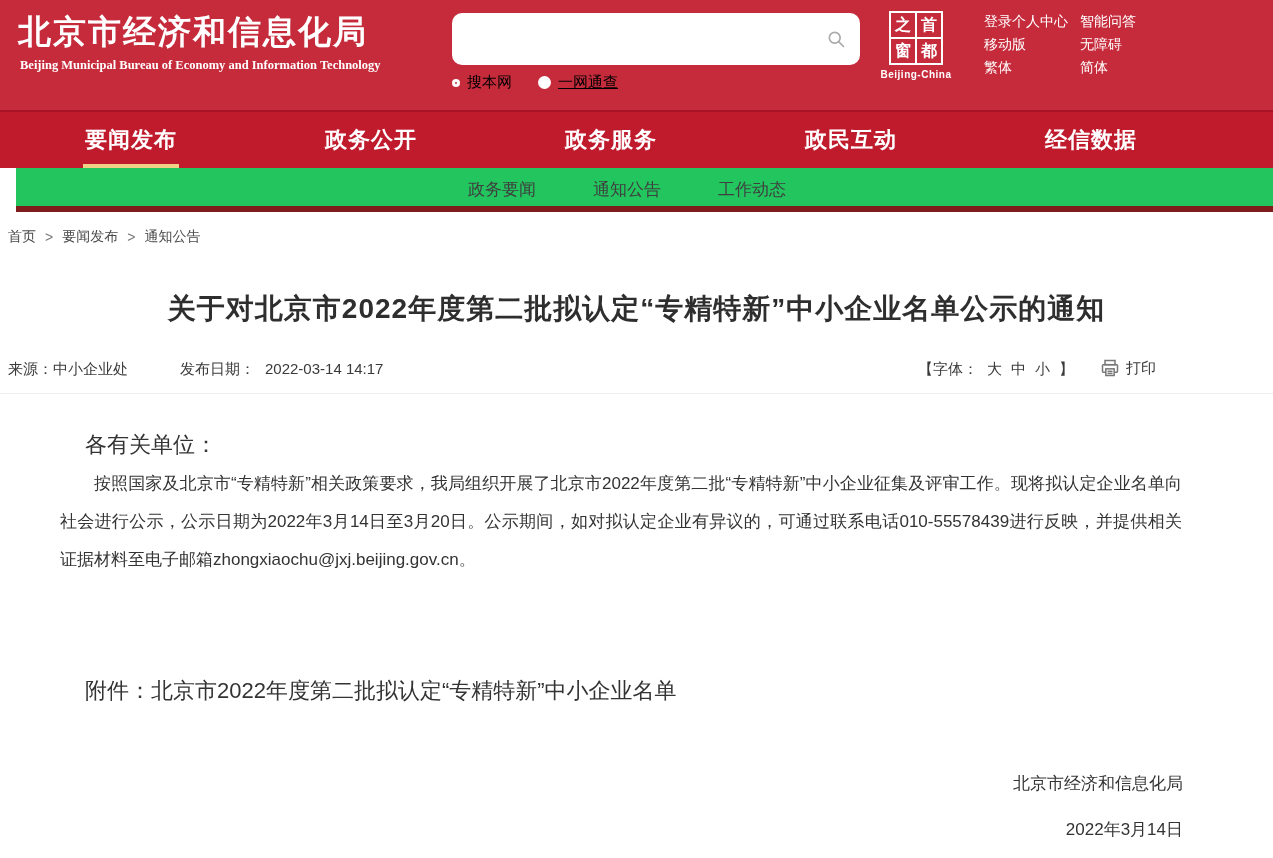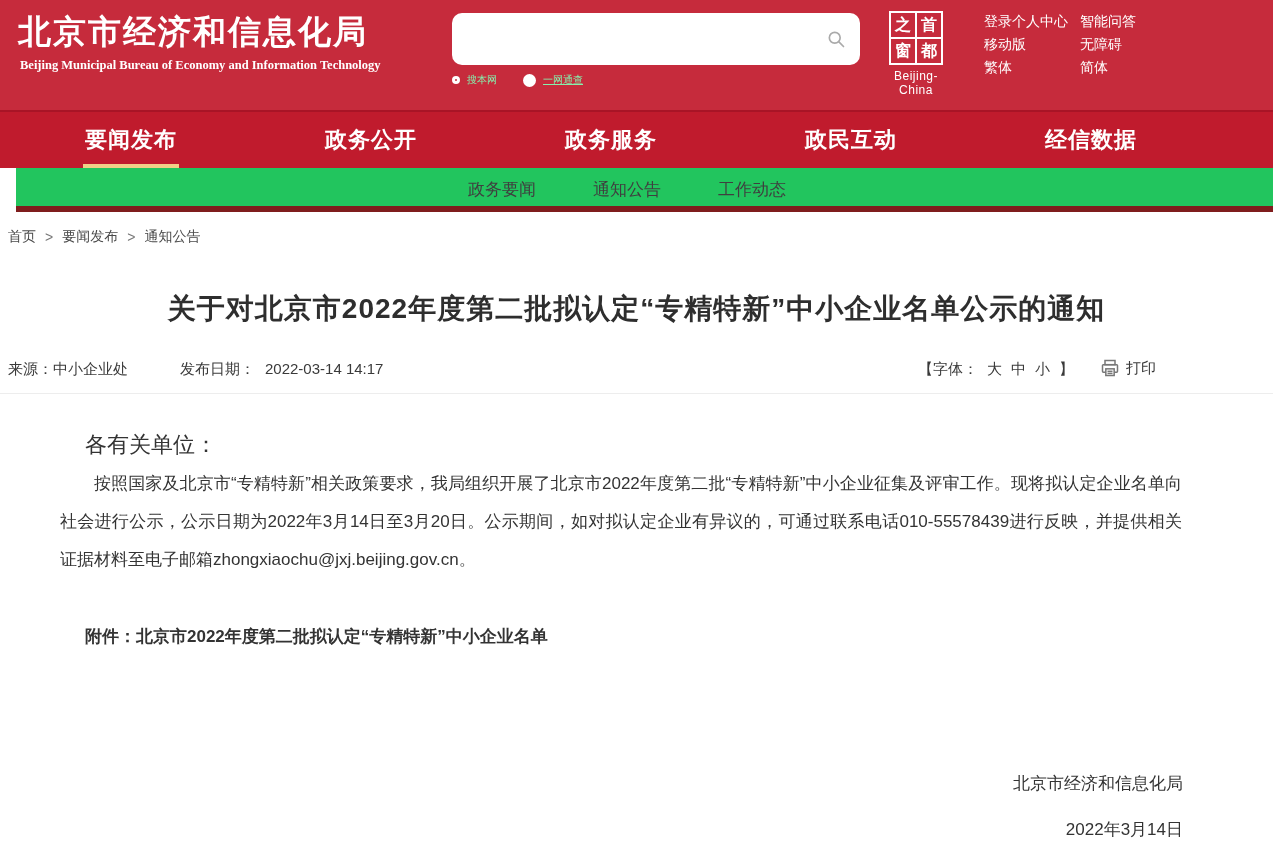--- a/index.html
+++ b/index.html
@@ -8,29 +8,29 @@
     position:relative; width:1273px; height:858px; background:#fff;
     font-family:"Liberation Sans","DejaVu Sans",sans-serif; overflow:hidden;
   }
   
   .topbar { position:absolute; top:0; left:0; width:1273px; height:110px; background:#C62B3C; }
   .brand-title { position:absolute; left:18px; top:10px; font-size:33px; font-weight:bold; color:#fff; letter-spacing:2px; }
   .brand-sub { position:absolute; left:20px; top:58px; font-size:12.5px; font-weight:bold; color:#fff;font-family:Liberation Serif, serif; }
   .search-box { position:absolute; left:452px; top:13px; width:408px; height:52px; background:#fff; border-radius:10px; }
   .search-box input { position:absolute; left:14px; top:6px; width:350px; height:40px; border:none; outline:none; font-size:16px; background:transparent; }
   .search-icon { position:absolute; right:14px; top:16px; width:20px; height:20px; cursor:pointer; }
-  .search-opts { position:absolute; left:452px; top:73px; display:flex; gap:26px; align-items:center; color:#86efac; font-size:10px; }
+  .search-opts { position:absolute; left:452px; top:73px; display:flex; gap:26px; align-items:center; color:#000000; font-size:15px; }
   .search-opt { display:flex; align-items:center; gap:7px; cursor:pointer; }
   .radio-ring { width:8px; height:8px; border:3px solid #fff; border-radius:50%; background:transparent; }
   .radio-solid { width:13px; height:13px; border-radius:50%; background:#fff; }
   .opt-underline { text-decoration:underline; }
   .cap-logo { position:absolute; left:889px; top:11px; width:54px; height:54px; border:2px solid #fff; background:#fff;
     display:grid; grid-template-columns:1fr 1fr; grid-template-rows:1fr 1fr; gap:2px; cursor:pointer; }
   .cap-cell { background:#C62B3C; color:#fff; display:flex; align-items:center; justify-content:center; font-size:16px; font-weight:bold; }
-  .cap-caption { position:absolute; left:880px; top:69px; width:72px; text-align:center; color:#fff; font-size:12px; font-weight:normal; letter-spacing:.5px; }
+  .cap-caption { position:absolute; left:880px; top:69px; width:72px; text-align:center; color:#fff; font-size:10px; font-weight:bold; letter-spacing:.5px; }
   .qlinks-col { position:absolute; top:13px; display:flex; flex-direction:column; gap:7px; font-size:14px; color:#fff; }
   .qlinks-col.c1 { left:984px; }
   .qlinks-col.c2 { left:1080px; }
   .qlink { line-height:16px; cursor:pointer; }
   
   .mainnav { position:absolute; top:110px; left:0; width:1273px; height:58px; background:#C01B2D; border-top:2px solid #A81426; }
   .mainnav-inner { position:absolute; left:11px; top:0; width:1200px; height:56px; display:flex; }
   .nav-item { flex:1; display:flex; align-items:center; justify-content:center; color:#fff; font-size:22px; font-weight:bold; letter-spacing:1px; position:relative; cursor:pointer; }
   .nav-underline { position:absolute; bottom:0; left:50%; transform:translateX(-50%); width:96px; height:4px; background:#F2CF87; }
   
@@ -46,21 +46,21 @@
   .meta { position:absolute; top:358px; left:0; width:1273px; height:24px; font-size:15px; color:#3a3a3a; }
   .meta-source { position:absolute; left:8px; top:2px; }
   .meta-date { position:absolute; left:180px; top:2px; }
   .meta-date .val { margin-left:10px; }
   .font-chooser { position:absolute; left:918px; top:2px; display:flex; gap:9px; align-items:center; }
   .fs-opt { cursor:pointer; }
   .print-btn { position:absolute; left:1100px; top:0; display:flex; gap:6px; align-items:center; cursor:pointer; color:#3a3a3a; }
   .meta-divider { position:absolute; top:393px; left:0; width:1273px; border-top:1px solid #ededed; }
   .salutation { position:absolute; top:430px; left:85px; font-size:22px; color:#333; }
   .body-text { position:absolute; top:465px; left:60px; width:1122px; font-size:17px; color:#333; line-height:38px; text-indent:2em; text-align:justify; }
-  .attachment { position:absolute; top:625px; left:85px; font-size:17px; color:#333; cursor:pointer;font-weight:bold; }
+  .attachment { position:absolute; top:676px; left:85px; font-size:22px; color:#333; cursor:pointer; }
   .sig-org { position:absolute; top:772px; right:90px; font-size:17px; color:#333; }
   .sig-date { position:absolute; top:818px; right:90px; font-size:17px; color:#333; }
 </style>
 </head>
 <body>
 
 <div class="page">
 
   <header class="topbar">
     <div class="brand-title">北京市经济和信息化局</div>

